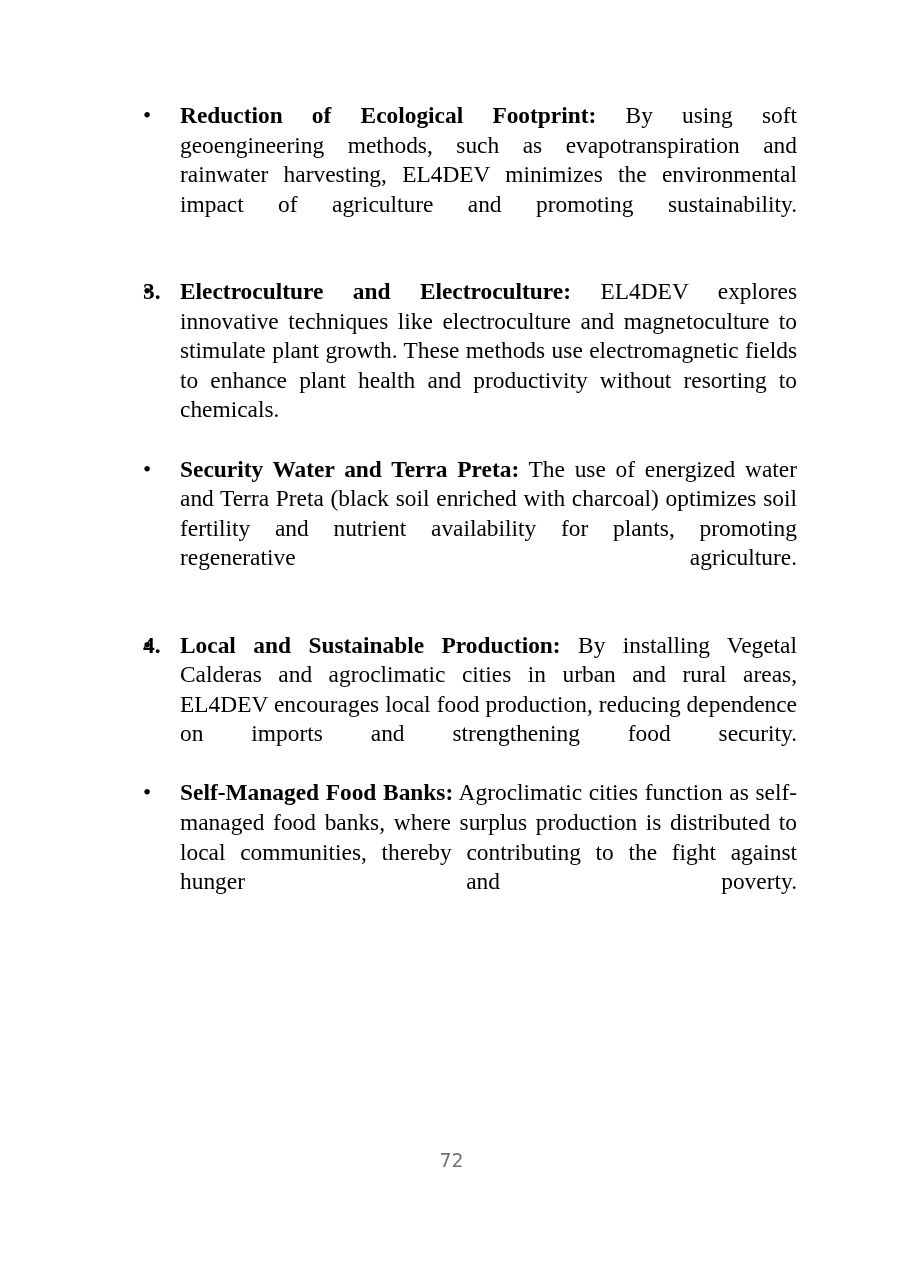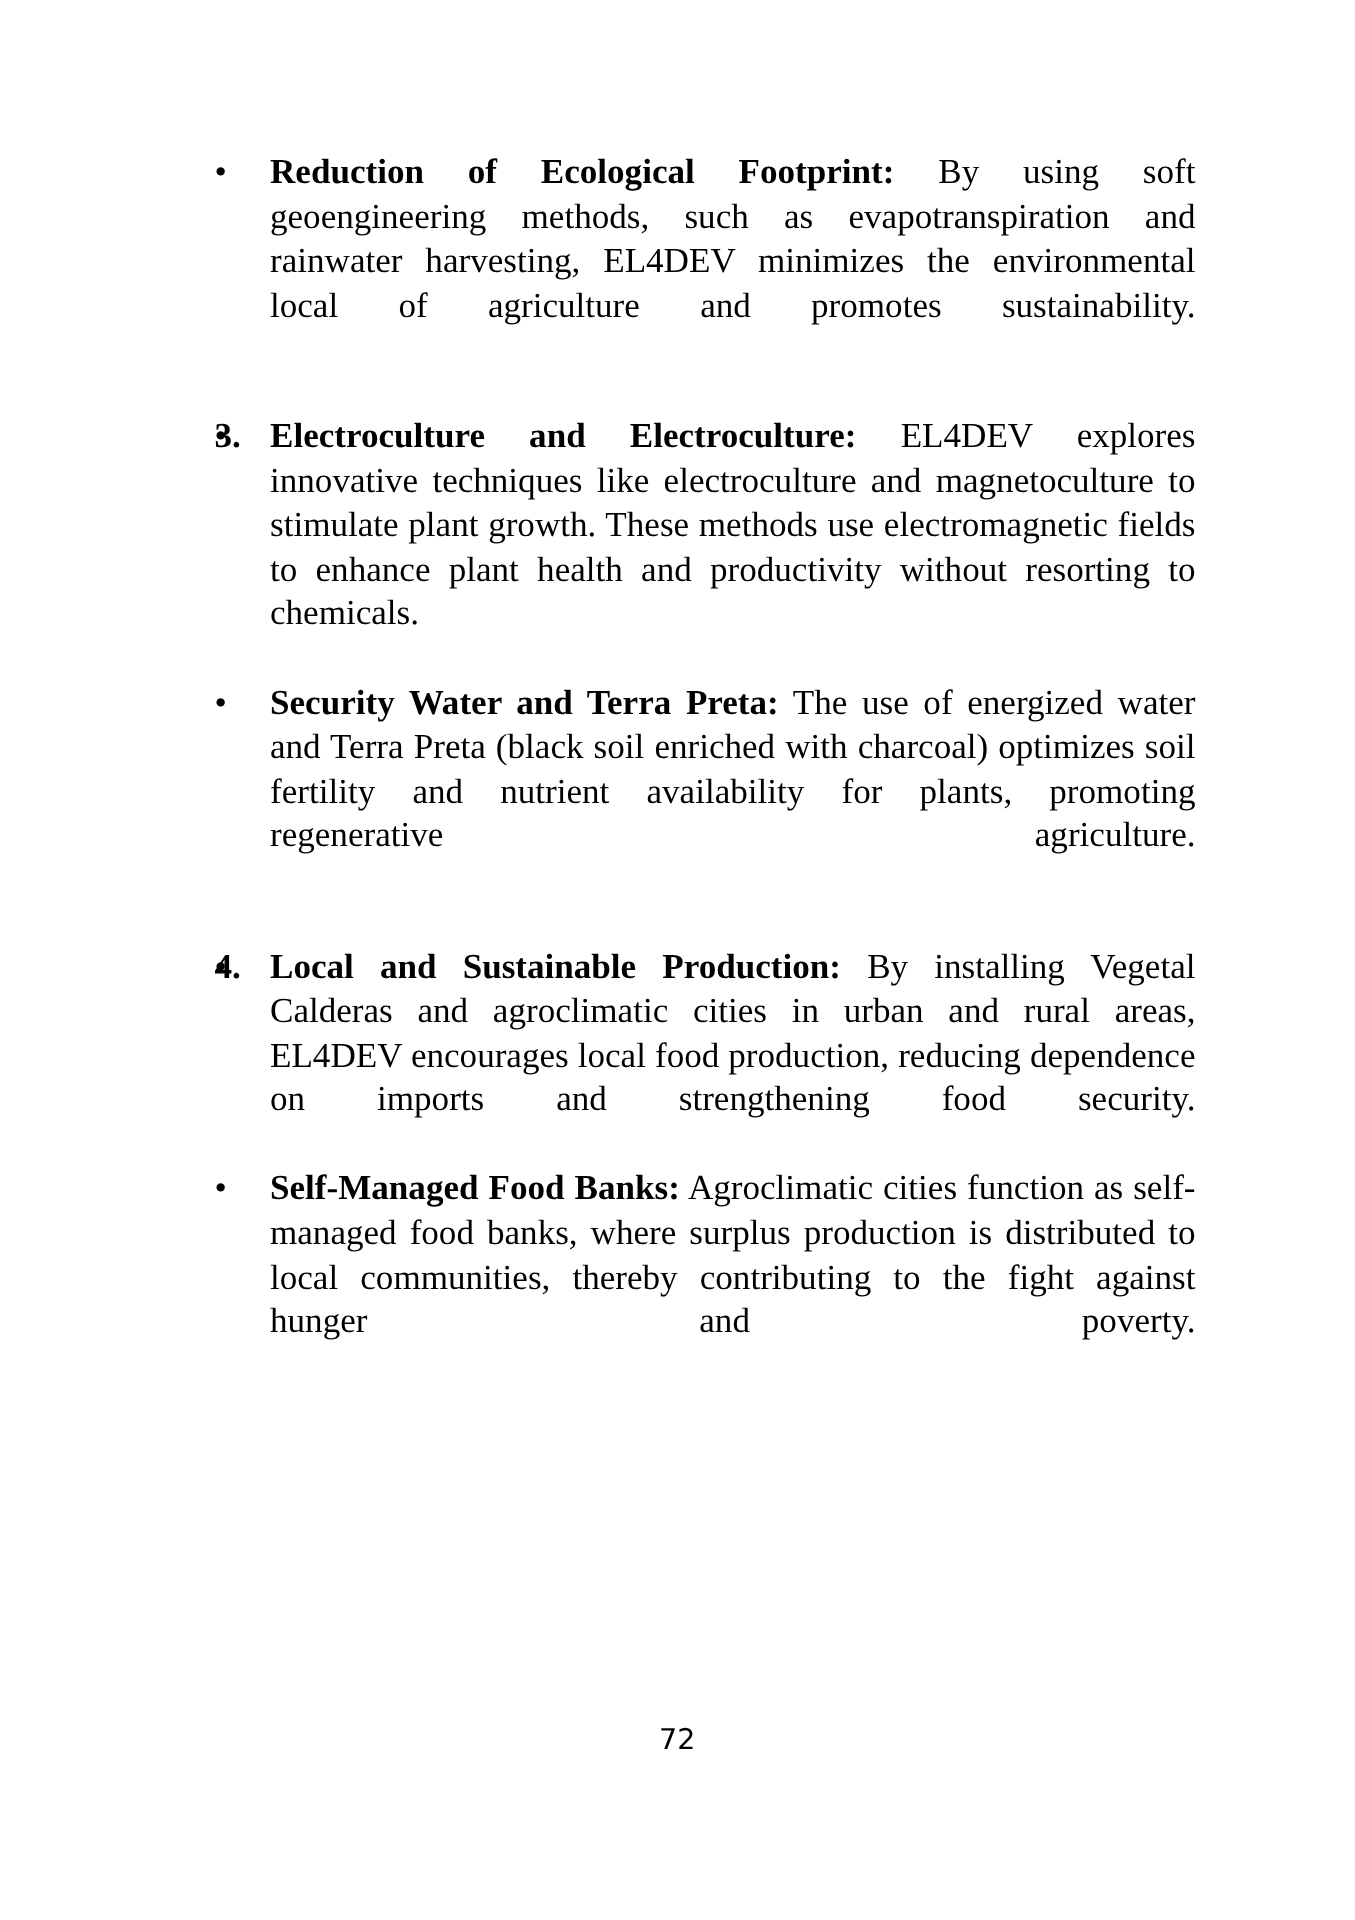--- a/index.html
+++ b/index.html
@@ -90,29 +90,29 @@
   
   .page-number {
     position: absolute;
     left: 0;
     right: 0;
     top: 1148px;
     text-align: center;
     font-family: "DejaVu Sans", "Liberation Sans", sans-serif;
     font-size: 19px;
     line-height: 24px;
-    color: #000000;
+    color: #737373;
   }
 </style>
 </head>
 <body>
 
 <div class="page">
   <div class="content" id="content-root">
-      <p class="bullet"><span class="bullet-marker">•</span><span class="lead">Reduction of Ecological Footprint:</span><span> By using soft geoengineering methods, such as evapotranspiration and rainwater harvesting, EL4DEV minimizes the environmental local of agriculture and promotes sustainability.</span></p>
+      <p class="bullet"><span class="bullet-marker">•</span><span class="lead">Reduction of Ecological Footprint:</span><span> By using soft geoengineering methods, such as evapotranspiration and rainwater harvesting, EL4DEV minimizes the environmental impact of agriculture and promoting sustainability.</span></p>
       <div class="section-heading"><span class="section-number">3.</span></div>
       <p class="bullet"><span class="bullet-marker">•</span><span class="lead">Electroculture and Electroculture:</span><span> EL4DEV explores innovative techniques like electroculture and magnetoculture to stimulate plant growth. These methods use electromagnetic fields to enhance plant health and productivity without resorting to chemicals.</span></p>
       <p class="bullet"><span class="bullet-marker">•</span><span class="lead">Security Water and Terra Preta:</span><span> The use of energized water and Terra Preta (black soil enriched with charcoal) optimizes soil fertility and nutrient availability for plants, promoting regenerative agriculture.</span></p>
       <div class="section-heading"><span class="section-number">4.</span></div>
       <p class="bullet"><span class="bullet-marker">•</span><span class="lead">Local and Sustainable Production:</span><span> By installing Vegetal Calderas and agroclimatic cities in urban and rural areas, EL4DEV encourages local food production, reducing dependence on imports and strengthening food security.</span></p>
       <p class="bullet"><span class="bullet-marker">•</span><span class="lead">Self-Managed Food Banks:</span><span> Agroclimatic cities function as self-managed food banks, where surplus production is distributed to local communities, thereby contributing to the fight against hunger and poverty.</span></p>
     </div>
   <div class="page-number">72</div>
 </div>
 

